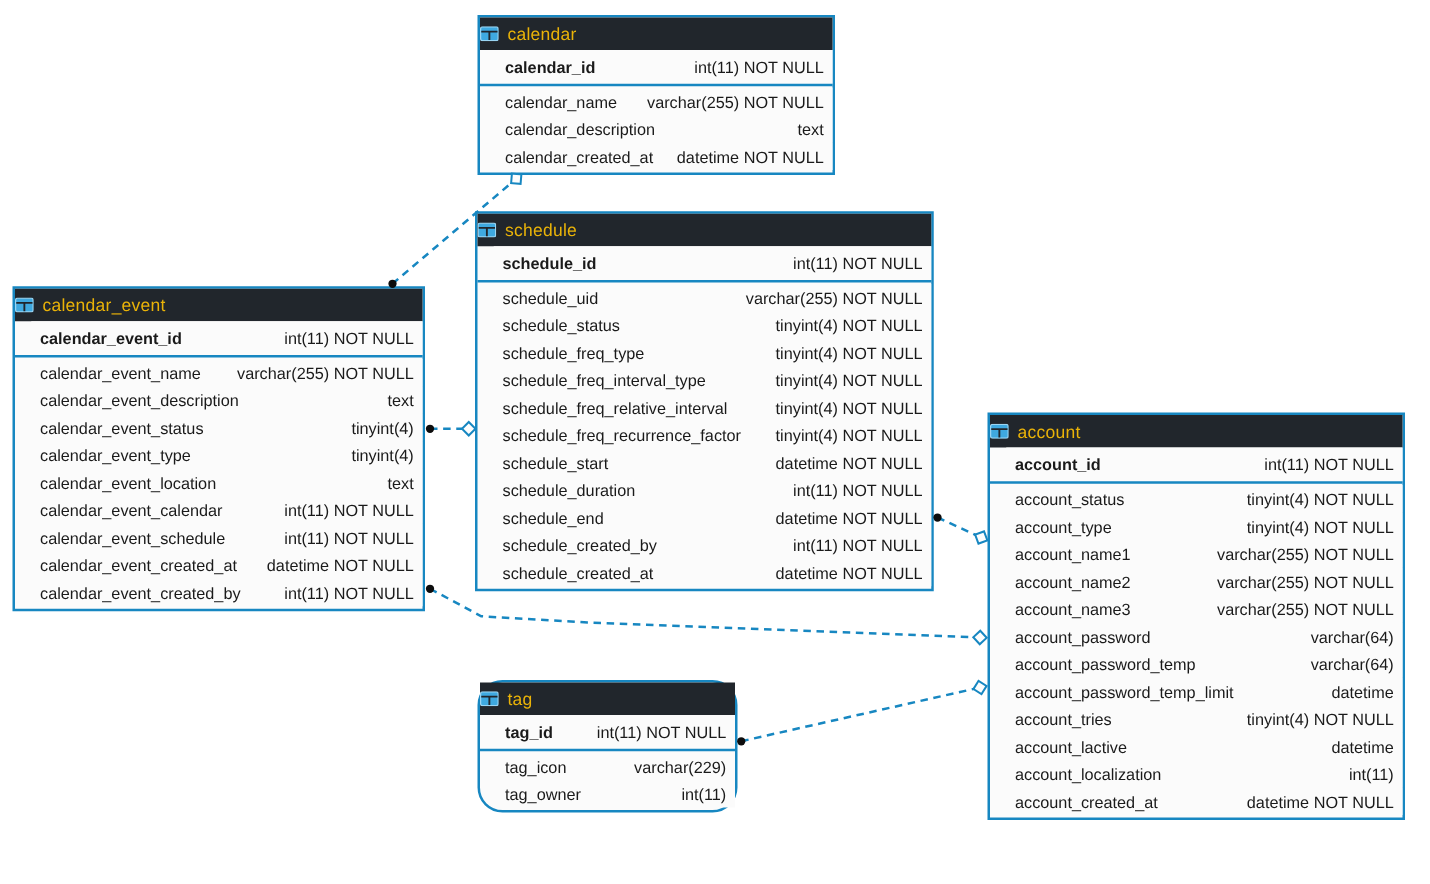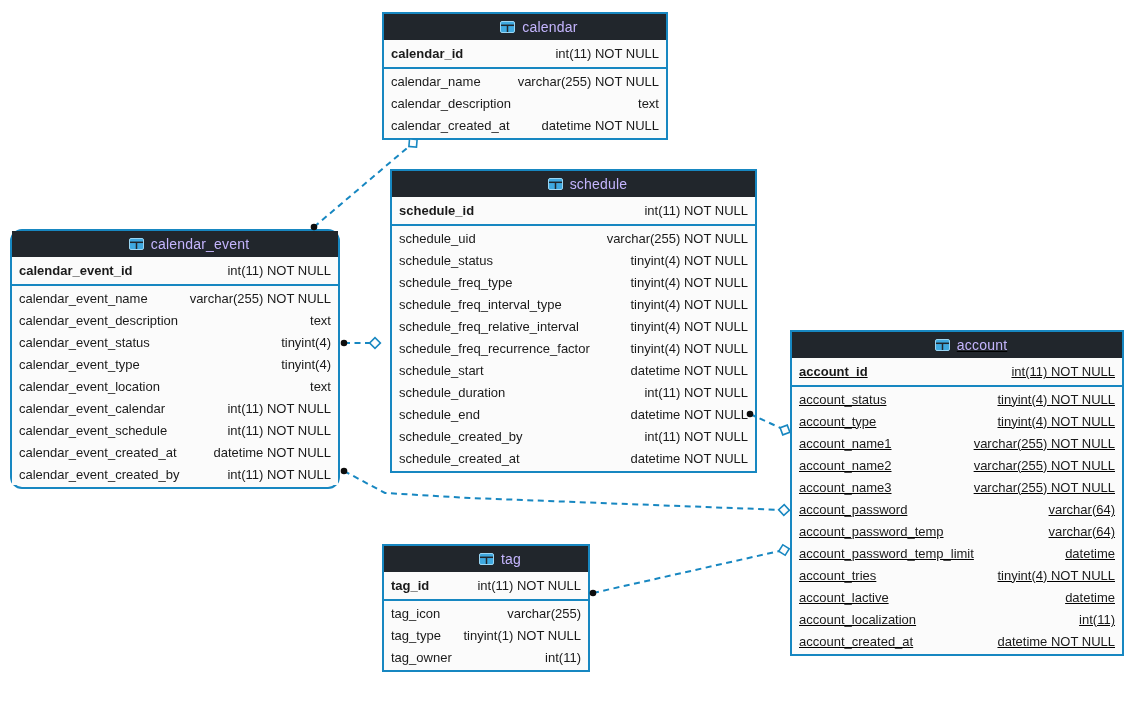--- a/index.html
+++ b/index.html
@@ -1,22 +1,22 @@
 <!DOCTYPE html>
 <html><head>
 <meta charset="utf-8">
 <style>
   html,body{margin:0;padding:0;background:#ffffff;}
   body{font-family:"Liberation Sans","DejaVu Sans",sans-serif;}
   #canvas{position:relative;width:1144px;height:707px;background:#ffffff;overflow:hidden;}
   #relations{position:absolute;left:0;top:0;width:1144px;height:707px;z-index:3;pointer-events:none;}
   .table{position:absolute;box-sizing:border-box;border:2px solid #1787c1;background:#fbfbfb;z-index:2;}
-  .thead{background:#21262c;color:#c4b5fd;height:26px;display:flex;align-items:center;justify-content:center;gap:7px;font-size:14px;letter-spacing:.2px;padding-left:28px;}
+  .thead{background:#21262c;color:#eab308;height:26px;display:flex;align-items:center;gap:7px;font-size:14px;letter-spacing:.2px;}
   .ticon{display:flex;align-items:center;}
-  .row{display:flex;justify-content:space-between;align-items:center;padding:0 7px;height:22px;font-size:13px;color:#1a1a1a;background:#fbfbfb;white-space:nowrap;}
+  .row{display:flex;justify-content:space-between;align-items:center;padding:0 7px;height:22px;font-size:13px;color:#1a1a1a;background:#fbfbfb;white-space:nowrap;margin-left:13px;}
   .row .cname{text-align:left;}
   .row .ctype{text-align:left;margin-left:14px;}
   .row.pk{height:27px;}
   .row.pk .cname{font-weight:bold;}
   .pksep{height:0;border-top:2px solid #1787c1;}
   .rows{padding:1px 0 2px 0;}
   .rel-line{fill:none;stroke:#1787c1;stroke-width:2;stroke-dasharray:6 4.5;}
   .rel-dot{fill:#0d0d0d;}
   .rel-diamond{fill:#fdfdfd;stroke:#1787c1;stroke-width:1.6;}
 </style>
@@ -65,21 +65,21 @@
         <div class="row">
           <span class="cname">calendar_description</span>
           <span class="ctype">text</span>
         </div>
         <div class="row">
           <span class="cname">calendar_created_at</span>
           <span class="ctype">datetime NOT NULL</span>
         </div>
       </div>
     </div>
-    <div class="table" style="left: 390px; top: 169px; width: 367px;">
+    <div class="table" style="left: 380px; top: 169px; width: 367px;">
       <div class="thead">
         <span class="ticon">
           <svg width="15" height="12" viewBox="0 0 15 12">
             <rect x="0.5" y="0.5" width="14" height="11" rx="1.5" fill="#3fa9e0" stroke="#9ad5f3" stroke-width="1"></rect>
             <line x1="1" y1="4.3" x2="14" y2="4.3" stroke="#21262c" stroke-width="1.5"></line>
             <line x1="7.5" y1="4.3" x2="7.5" y2="11" stroke="#21262c" stroke-width="1.5"></line>
           </svg>
         </span>
         <span class="ttitle">schedule</span>
       </div>
@@ -128,21 +128,21 @@
         <div class="row">
           <span class="cname">schedule_created_by</span>
           <span class="ctype">int(11) NOT NULL</span>
         </div>
         <div class="row">
           <span class="cname">schedule_created_at</span>
           <span class="ctype">datetime NOT NULL</span>
         </div>
       </div>
     </div>
-    <div class="table" style="left: 10px; top: 229px; width: 330px; border-radius: 12px;">
+    <div class="table" style="left: 10px; top: 229px; width: 330px;">
       <div class="thead">
         <span class="ticon">
           <svg width="15" height="12" viewBox="0 0 15 12">
             <rect x="0.5" y="0.5" width="14" height="11" rx="1.5" fill="#3fa9e0" stroke="#9ad5f3" stroke-width="1"></rect>
             <line x1="1" y1="4.3" x2="14" y2="4.3" stroke="#21262c" stroke-width="1.5"></line>
             <line x1="7.5" y1="4.3" x2="7.5" y2="11" stroke="#21262c" stroke-width="1.5"></line>
           </svg>
         </span>
         <span class="ttitle">calendar_event</span>
       </div>
@@ -183,21 +183,21 @@
         <div class="row">
           <span class="cname">calendar_event_created_at</span>
           <span class="ctype">datetime NOT NULL</span>
         </div>
         <div class="row">
           <span class="cname">calendar_event_created_by</span>
           <span class="ctype">int(11) NOT NULL</span>
         </div>
       </div>
     </div>
-    <div class="table" style="left: 790px; top: 330px; width: 334px; text-decoration: underline;">
+    <div class="table" style="left: 790px; top: 330px; width: 334px;">
       <div class="thead">
         <span class="ticon">
           <svg width="15" height="12" viewBox="0 0 15 12">
             <rect x="0.5" y="0.5" width="14" height="11" rx="1.5" fill="#3fa9e0" stroke="#9ad5f3" stroke-width="1"></rect>
             <line x1="1" y1="4.3" x2="14" y2="4.3" stroke="#21262c" stroke-width="1.5"></line>
             <line x1="7.5" y1="4.3" x2="7.5" y2="11" stroke="#21262c" stroke-width="1.5"></line>
           </svg>
         </span>
         <span class="ttitle">account</span>
       </div>
@@ -250,44 +250,40 @@
         <div class="row">
           <span class="cname">account_localization</span>
           <span class="ctype">int(11)</span>
         </div>
         <div class="row">
           <span class="cname">account_created_at</span>
           <span class="ctype">datetime NOT NULL</span>
         </div>
       </div>
     </div>
-    <div class="table" style="left: 382px; top: 544px; width: 208px;">
+    <div class="table" style="left: 382px; top: 544px; width: 208px; border-radius: 20px;">
       <div class="thead">
         <span class="ticon">
           <svg width="15" height="12" viewBox="0 0 15 12">
             <rect x="0.5" y="0.5" width="14" height="11" rx="1.5" fill="#3fa9e0" stroke="#9ad5f3" stroke-width="1"></rect>
             <line x1="1" y1="4.3" x2="14" y2="4.3" stroke="#21262c" stroke-width="1.5"></line>
             <line x1="7.5" y1="4.3" x2="7.5" y2="11" stroke="#21262c" stroke-width="1.5"></line>
           </svg>
         </span>
         <span class="ttitle">tag</span>
       </div>
       <div class="row pk">
         <span class="cname">tag_id</span>
         <span class="ctype">int(11) NOT NULL</span>
       </div>
       <div class="pksep"></div>
       <div class="rows">
         <div class="row">
           <span class="cname">tag_icon</span>
-          <span class="ctype">varchar(255)</span>
-        </div>
-        <div class="row">
-          <span class="cname">tag_type</span>
-          <span class="ctype">tinyint(1) NOT NULL</span>
+          <span class="ctype">varchar(229)</span>
         </div>
         <div class="row">
           <span class="cname">tag_owner</span>
           <span class="ctype">int(11)</span>
         </div>
       </div>
     </div>
   </div>
 
 </body></html>

